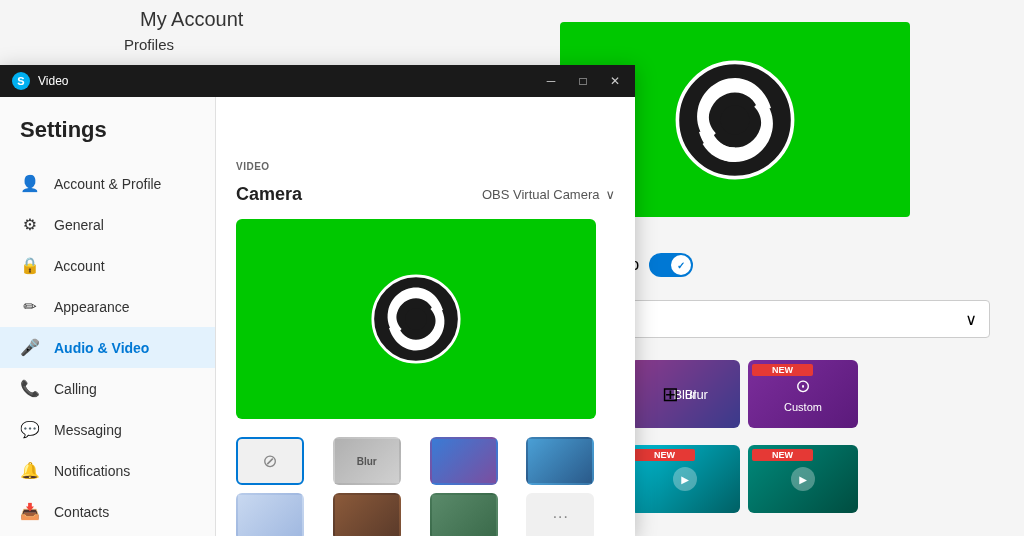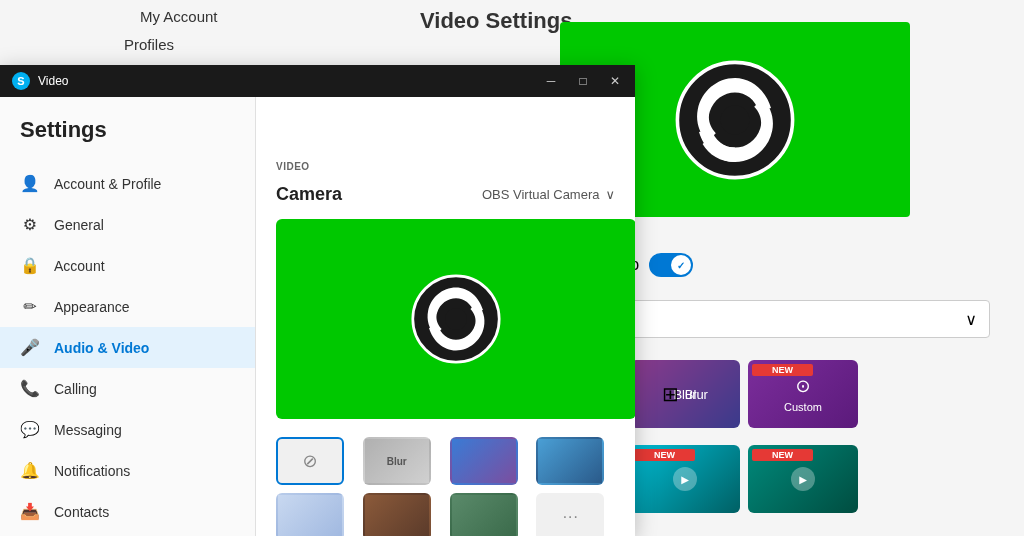--- a/index.html
+++ b/index.html
@@ -256,21 +256,21 @@
     }
 
     
     .window-body {
       display: flex;
       height: calc(100% - 32px);
     }
 
     
     .sidebar {
-      width: 256px;
+      width: 216px;
       background: #fafafa;
       border-right: 1px solid #e0e0e0;
       padding: 20px 0;
       flex-shrink: 0;
     }
 
     .sidebar-title {
       font-size: 22px;
       font-weight: 600;
       color: #222;
@@ -439,21 +439,21 @@
       color: #888;
       display: flex;
       align-items: center;
       justify-content: center;
     }
 
     .my-account-item {
       position: absolute;
       top: 8px;
       left: 140px;
-      font-size: 15px;
+      font-size: 20px;
       color: #333;
     }
 
     .profiles-item {
       position: absolute;
       top: 36px;
       left: 124px;
       font-size: 15px;
       color: #333;
     }
@@ -463,23 +463,20 @@
 
 <div class="bg-panel">
 
   <div class="my-account-item">
     <span>My Account</span>
   </div>
   <div class="profiles-item">
     <span>Profiles</span>
   </div>
 
-  <div class="bg-title">
-    <span>Video Settings</span>
-  </div>
 
   <div class="bg-camera-preview">
     <svg class="obs-logo-bg" viewBox="0 0 100 100">
       <circle cx="50" cy="50" r="48" fill="#1a1a1a" stroke="white" stroke-width="3"></circle>
       <path d="M50 15 C35 15 22 26 19 41 C17 51 20 61 27 68 L34 61 C29 56 27 49 29 43 C32 33 41 27 50 27 C59 27 67 33 70 43 L80 40 C76 26 64 15 50 15Z" fill="white"></path>
       <path d="M50 85 C65 85 78 74 81 59 C83 49 80 39 73 32 L66 39 C71 44 73 51 71 57 C68 67 59 73 50 73 C41 73 33 67 30 57 L20 60 C24 74 36 85 50 85Z" fill="white"></path>
       <path d="M23 70 C28 79 38 85 50 85 L50 73 C42 73 35 69 31 63Z" fill="white"></path>
       <circle cx="50" cy="50" r="12" fill="#1a1a1a"></circle>
     </svg>
   </div>

